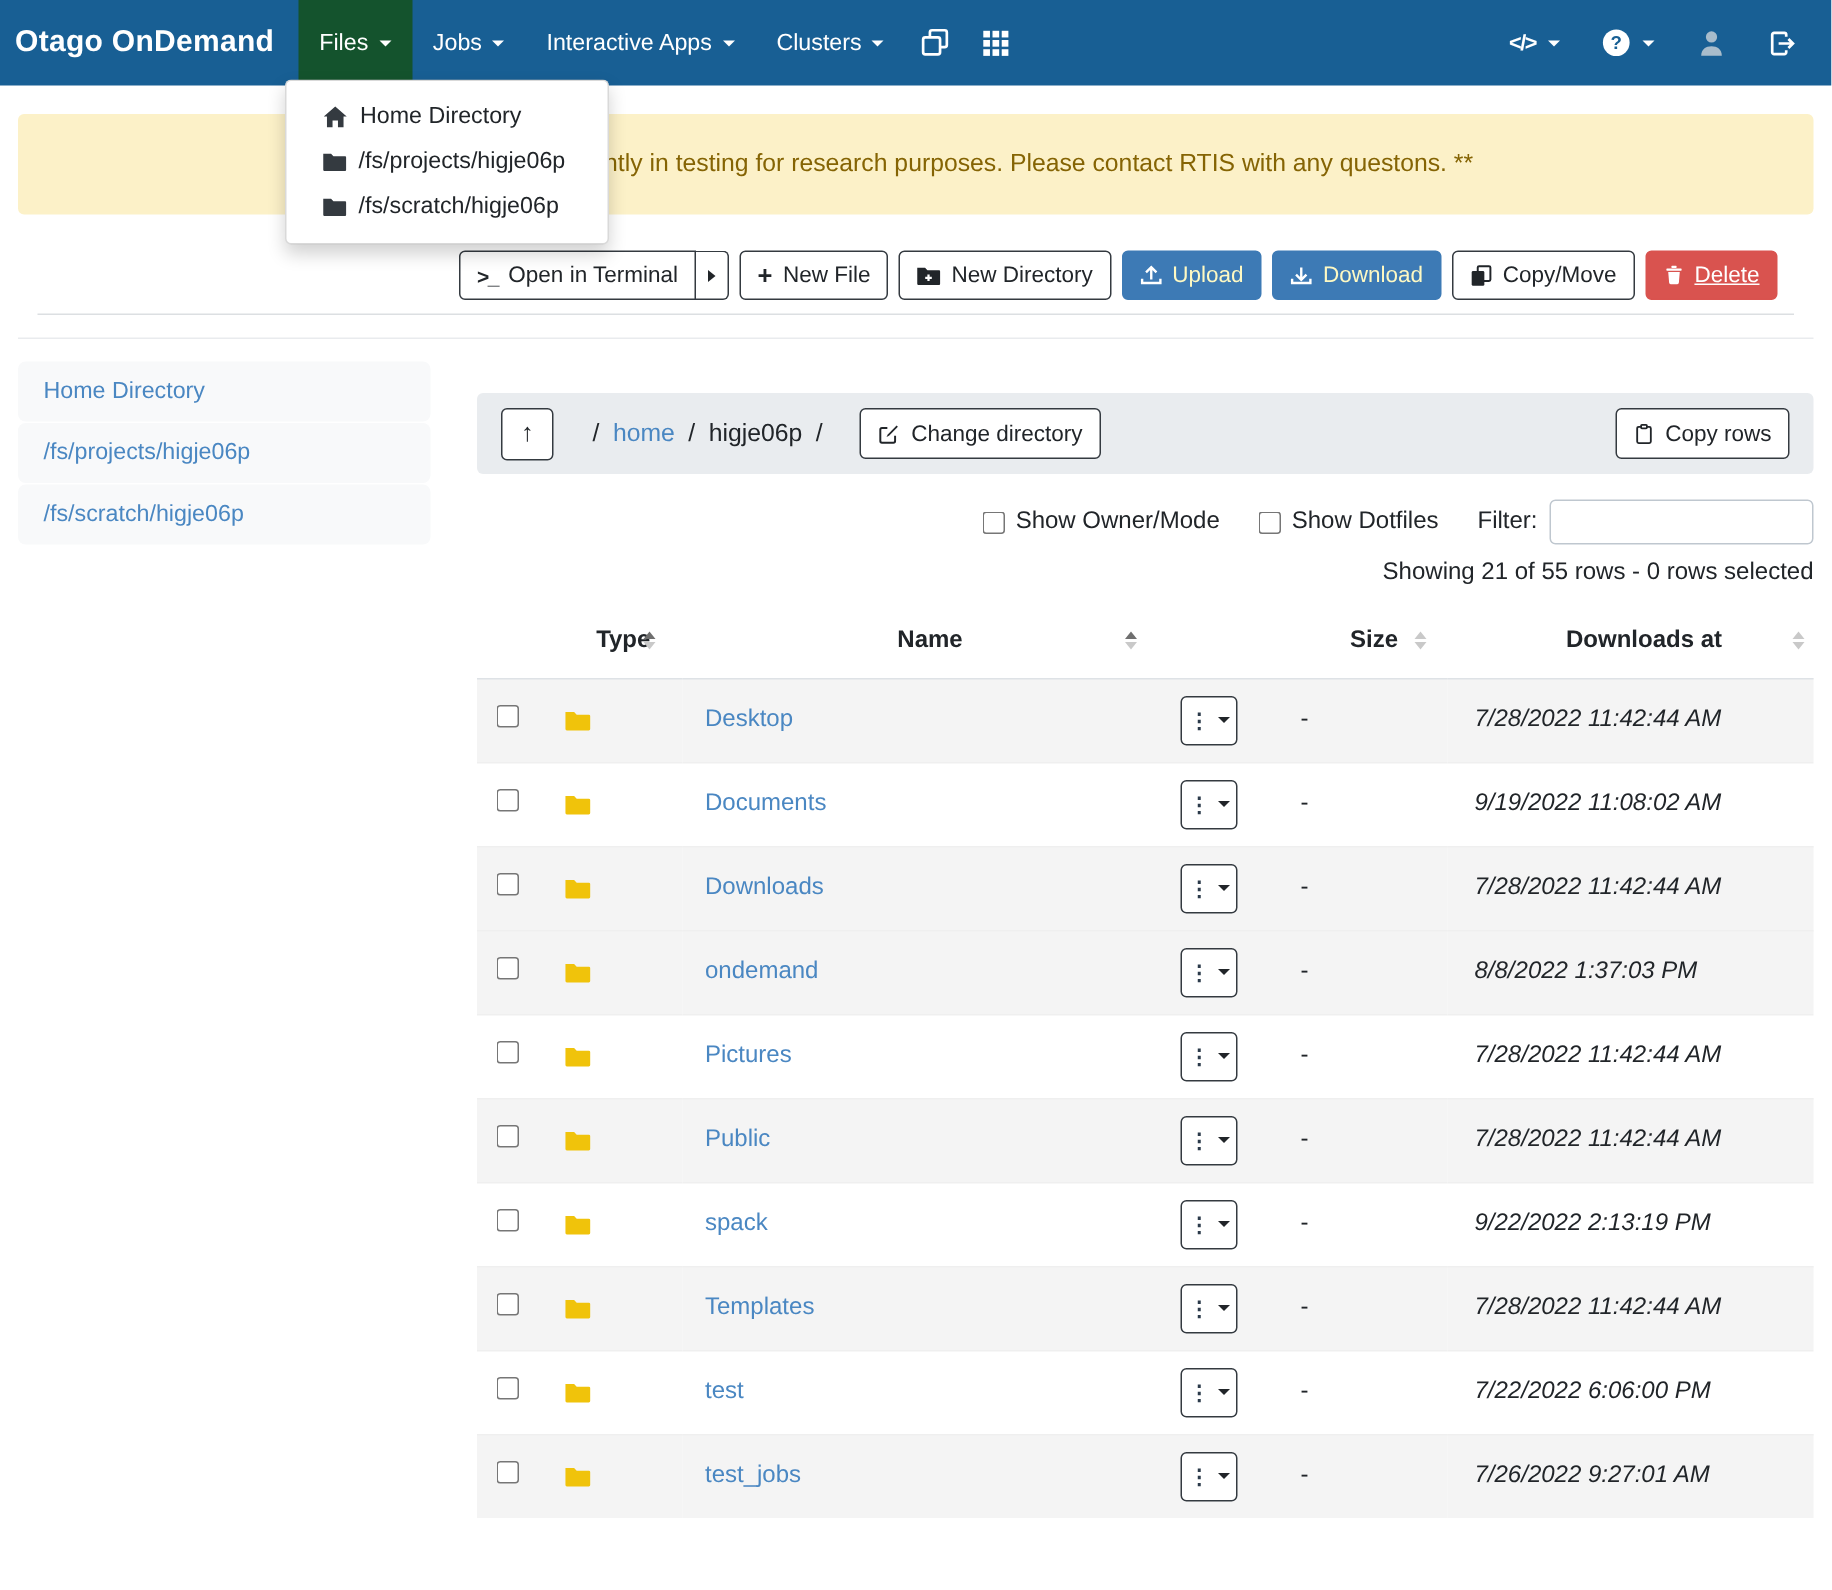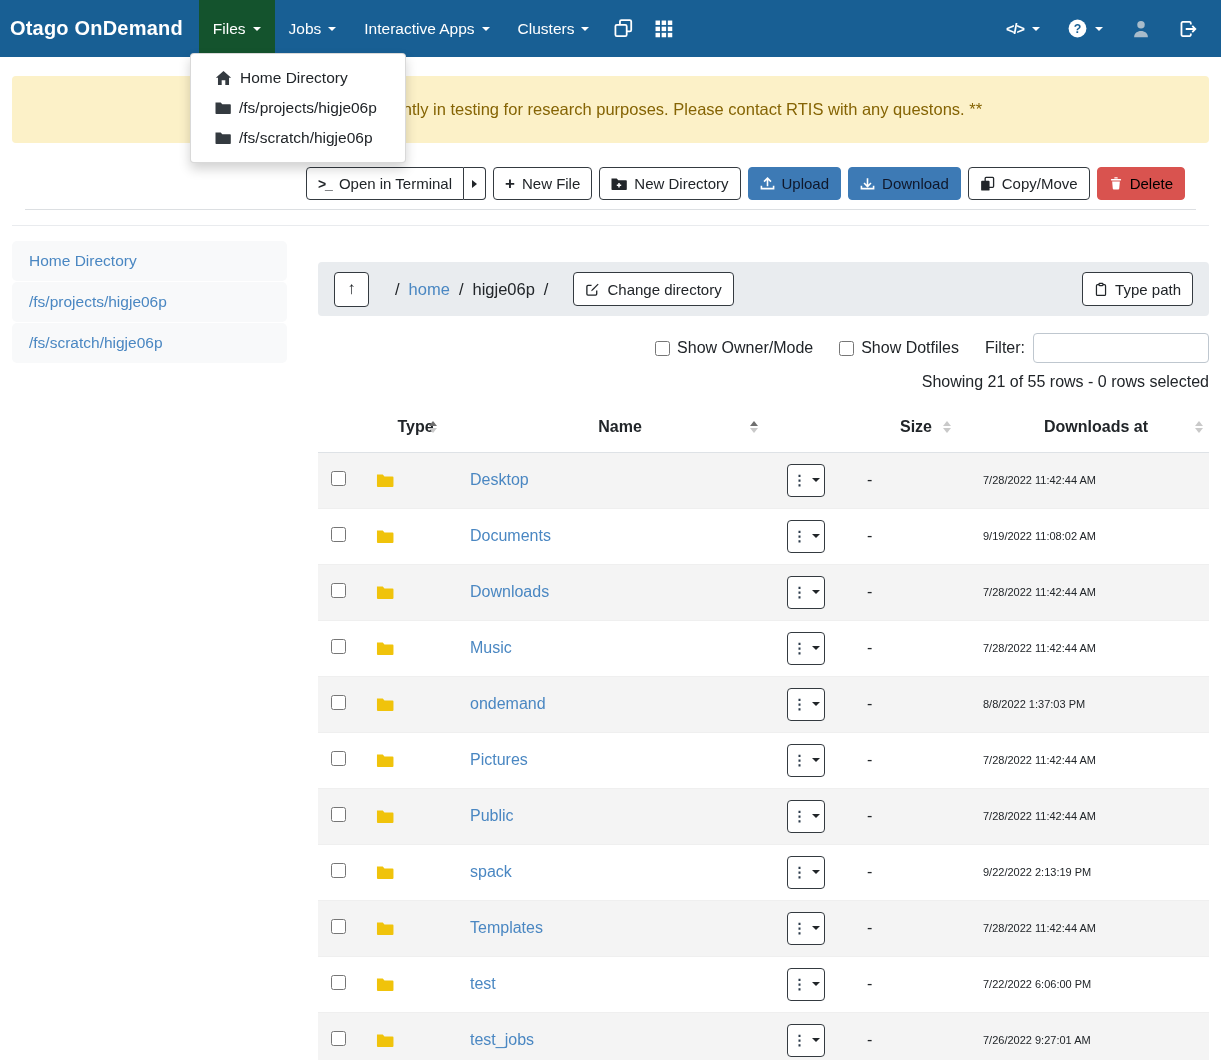--- a/index.html
+++ b/index.html
@@ -33,22 +33,22 @@
   
   .banner { position:absolute; top:76px; left:12px; right:12px; height:67px;
             background:#fcf1c8; color:#856404; border-radius:4px;
             display:flex; align-items:center; justify-content:center; font-size:16.5px; }
 
   
   .toolbar { position:absolute; top:167px; right:36px; display:flex; gap:7px; z-index:5; }
   .btn { display:inline-flex; align-items:center; gap:7px; height:33px; padding:0 11px;
          background:#fff; border:1px solid #343a40; border-radius:4px; color:#212529;
          font-size:15px; cursor:pointer; font-family:inherit; }
-  .btn-primary { background:#3d7ab5; border-color:#3d7ab5; color:#0f172a; }
-  .btn-danger  { background:#d9534f; border-color:#d9534f; color:#000000; }
+  .btn-primary { background:#3d7ab5; border-color:#3d7ab5; color:#fef9c3; }
+  .btn-danger  { background:#d9534f; border-color:#d9534f; color:#ffffff;text-decoration:underline; }
   .btn-group { display:inline-flex; }
   .btn-group .btn:first-child { border-top-right-radius:0; border-bottom-right-radius:0; }
   .btn-group .btn:last-child  { border-top-left-radius:0; border-bottom-left-radius:0;
                                 border-left:none; padding:0 8px; }
   .term-glyph { font-weight:700; font-size:14px; letter-spacing:-1px; }
   .plus-glyph { font-weight:700; font-size:17px; line-height:1; }
 
   .rule1 { position:absolute; top:209px; left:25px; right:25px; border-top:1px solid #dcdfe2; }
   .rule2 { position:absolute; top:225px; left:12px; right:12px; border-top:1px solid #e9ebee; }
 
@@ -93,21 +93,21 @@
   .file-table td { height:56px; vertical-align:middle; }
   .file-table tr.odd td { background:#f4f4f4; }
   .file-table tbody tr { border-top:1px solid #efefef; }
   .th-type,.td-type { padding-left:8px; }
   .th-name,.td-name { padding-left:15px; }
   .th-size,.td-size { padding-left:17px; }
   .th-date,.td-date { padding-left:18px; }
   .td-check { padding-left:13px; }
   .td-check input { width:15px; height:15px; cursor:pointer; }
   .name-link { color:#4a87c2; text-decoration:none; cursor:pointer; }
-  .td-date { font-size:11px; }
+  .td-date { font-size:16px;font-style:italic; }
 
   .sort { position:absolute; top:50%; transform:translateY(-50%); }
   .sort i { display:block; width:0; height:0; border-left:4.5px solid transparent;
             border-right:4.5px solid transparent; }
   .sort .up   { border-bottom:5px solid #c9c9c9; margin-bottom:2px; }
   .sort .down { border-top:5px solid #c9c9c9; }
   .sort .up.active { border-bottom-color:#6f6f6f; }
   .sort-type { right:18px; } .sort-name { right:12px; }
   .sort-size { right:14px; } .sort-date { right:6px; }
 
@@ -327,21 +327,21 @@
     </span>
     <span>Change directory</span>
   </button>
   <button class="btn copy-path-btn">
     <span>
       <svg width="14" height="15" viewBox="0 0 16 16" fill="none" stroke="#212529" stroke-width="1.4">
         <rect x="2.8" y="2.4" width="10.4" height="12.4" rx="1.2"></rect>
         <rect x="5.8" y="0.9" width="4.4" height="2.6" rx="0.6" fill="#fff"></rect>
       </svg>
     </span>
-    <span>Type path</span>
+    <span>Copy rows</span>
   </button>
 </div>
 
 <div class="filter-row">
   <label class="chk-label">
     <input type="checkbox" style="">
     <span>Show Owner/Mode</span>
   </label>
   <label class="chk-label gap-lg">
     <input type="checkbox" style="">
@@ -447,39 +447,20 @@
     <td class="td-name"><a class="name-link">Downloads</a></td>
     <td class="td-menu">
       <button class="kebab">
         <span class="dots">⋮</span>
         <span class="caret" style="color:#212529;"></span>
       </button>
     </td>
     <td class="td-size">-</td>
     <td class="td-date">7/28/2022 11:42:44 AM</td>
   </tr>
-      <tr>
-    <td class="td-check"><input type="checkbox" style=""></td>
-    <td class="td-type">
-      <span>
-        <svg width="18" height="15" viewBox="0 0 16 14" fill="#f0c30b">
-          <path d="M0.5 1.5 h5.4 l1.6 1.7 h7.5 a0.9 0.9 0 0 1 0.9 0.9 v8 a0.9 0.9 0 0 1 -0.9 0.9 H1.4 a0.9 0.9 0 0 1 -0.9 -0.9 Z"></path>
-        </svg>
-      </span>
-    </td>
-    <td class="td-name"><a class="name-link">Music</a></td>
-    <td class="td-menu">
-      <button class="kebab">
-        <span class="dots">⋮</span>
-        <span class="caret" style="color:#212529;"></span>
-      </button>
-    </td>
-    <td class="td-size">-</td>
-    <td class="td-date">7/28/2022 11:42:44 AM</td>
-  </tr>
       <tr class="odd">
     <td class="td-check"><input type="checkbox" style=""></td>
     <td class="td-type">
       <span>
         <svg width="18" height="15" viewBox="0 0 16 14" fill="#f0c30b">
           <path d="M0.5 1.5 h5.4 l1.6 1.7 h7.5 a0.9 0.9 0 0 1 0.9 0.9 v8 a0.9 0.9 0 0 1 -0.9 0.9 H1.4 a0.9 0.9 0 0 1 -0.9 -0.9 Z"></path>
         </svg>
       </span>
     </td>
     <td class="td-name"><a class="name-link">ondemand</a></td>

